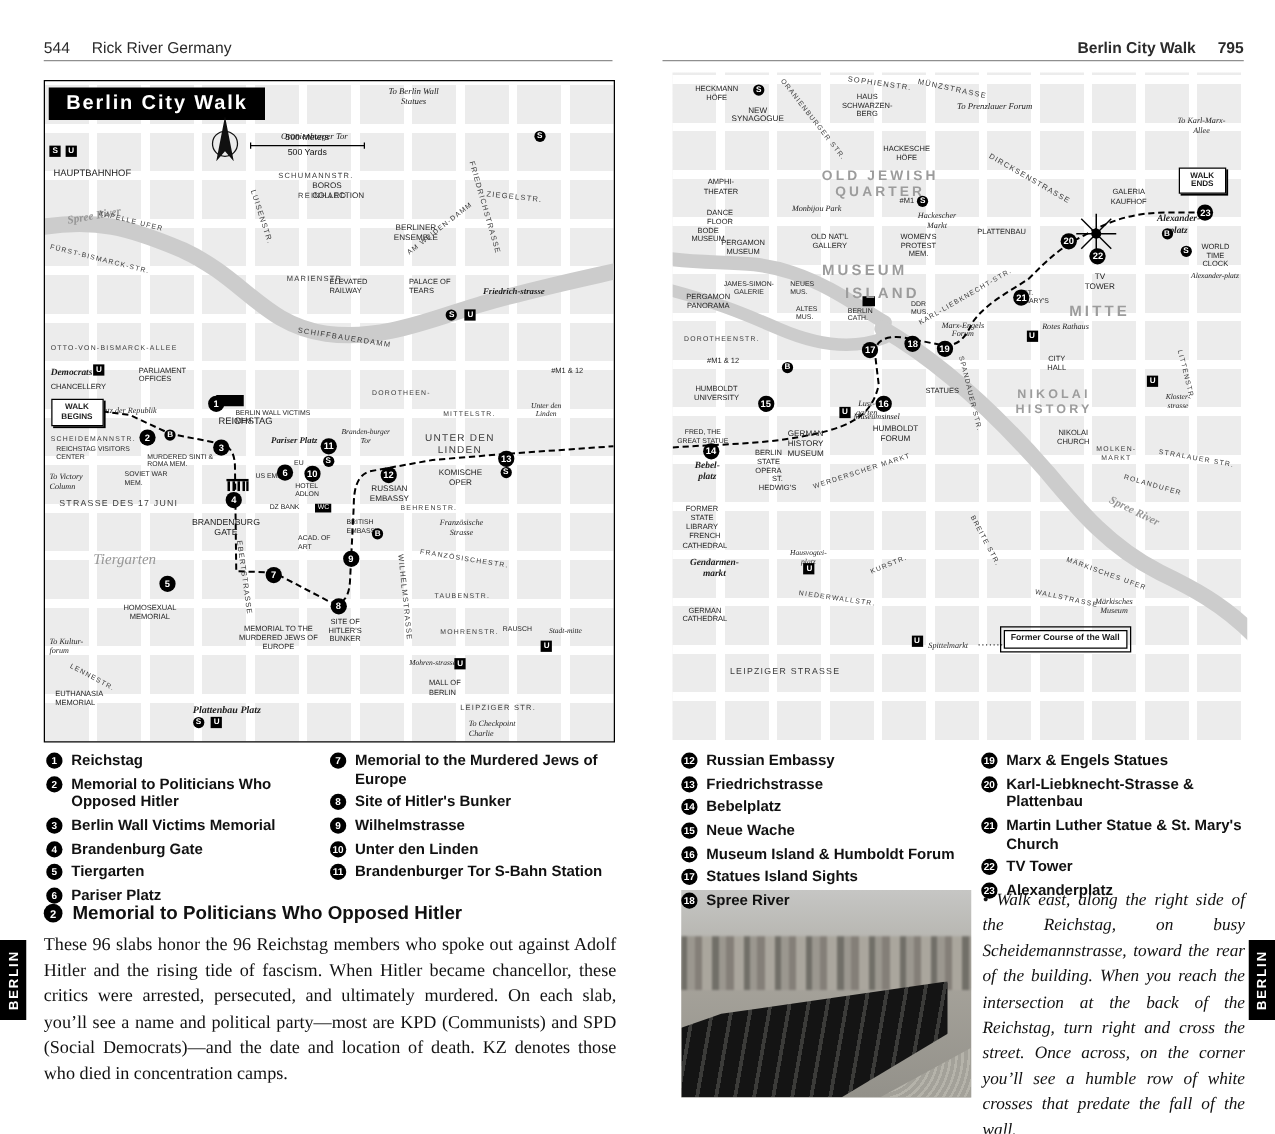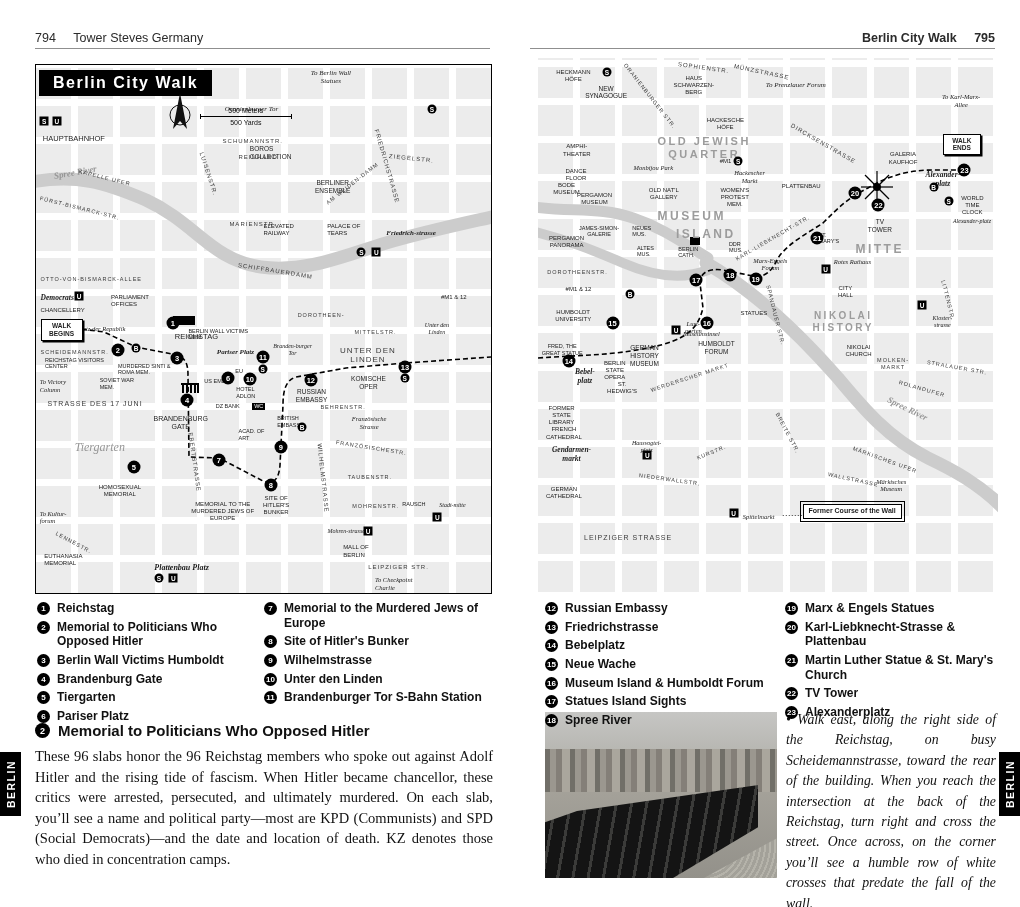--- a/index.html
+++ b/index.html
@@ -99,22 +99,22 @@
   .edge-tab{position:absolute;top:752px;width:21px;height:64px;background:#000;color:#fff;
             display:flex;align-items:center;justify-content:center;z-index:70;}
   .edge-tab span{writing-mode:vertical-rl;transform:rotate(180deg);font-size:10.5px;
             font-weight:bold;letter-spacing:1.5px;}
   .tab-left{left:0;} .tab-right{left:999px;}
 </style>
 </head>
 <body>
 
 <div class="hdr hdr-left">
-  <span class="pg">794</span>
-  <span class="ttl">Tower Steves Germany</span>
+  <span class="pg">544</span>
+  <span class="ttl">Rick River Germany</span>
 </div>
 <div class="rule rule-left"></div>
 
 <div class="map map-left">
 
   <svg class="layer" viewBox="0 0 455 528" preserveAspectRatio="none">
     <path d="M -10,118 C 40,108 70,118 110,135 C 160,158 175,195 225,202 C 270,208 310,190 350,178 C 395,165 430,158 465,150" fill="none" stroke="#cccccc" stroke-width="13" stroke-linecap="round"></path>
   </svg>
 
   <svg class="layer" viewBox="0 0 455 528" preserveAspectRatio="none">
@@ -285,21 +285,21 @@
         <span class="leg-label">Reichstag</span>
       </div>
 
       <div class="leg-item">
         <span class="leg-num">2</span>
         <span class="leg-label">Memorial to Politicians Who Opposed Hitler</span>
       </div>
 
       <div class="leg-item">
         <span class="leg-num">3</span>
-        <span class="leg-label">Berlin Wall Victims Humboldt</span>
+        <span class="leg-label">Berlin Wall Victims Memorial</span>
       </div>
 
       <div class="leg-item">
         <span class="leg-num">4</span>
         <span class="leg-label">Brandenburg Gate</span>
       </div>
 
       <div class="leg-item">
         <span class="leg-num">5</span>
         <span class="leg-label">Tiergarten</span>
@@ -423,21 +423,21 @@
       <span class="lbl ctr" style="left: 2%; top: 47%; font-size: 6px; width: 52px; white-space: normal;">HUMBOLDT UNIVERSITY</span>
       <span class="lbl i ctr" style="left: 30.5%; top: 49%; font-size: 6.5px; width: 30px; white-space: normal;">Lust-garten</span>
       <span class="lbl b" style="left: 44%; top: 47.2%; font-size: 6px;">STATUES</span>
       <span class="lbl ctr" style="left: 64%; top: 42.5%; font-size: 6px; width: 26px; white-space: normal;">CITY HALL</span>
       <span class="lbl big ctr" style="left: 57%; top: 47.2%; font-size: 10px; width: 86px; white-space: normal;">NIKOLAI HISTORY</span>
       <span class="lbl i ctr" style="left: 84%; top: 48.2%; font-size: 6px; width: 36px; white-space: normal;">Kloster-strasse</span>
       <span class="lbl ctr" style="left: 0.7%; top: 53.4%; font-size: 5.5px; width: 42px; white-space: normal;">FRED, THE GREAT STATUE</span>
       <span class="lbl i" style="left: 31.5%; top: 51%; font-size: 6.5px;">Museumsinsel</span>
       <span class="lbl b ctr" style="left: 34%; top: 52.8%; font-size: 6.5px; width: 44px; white-space: normal;">HUMBOLDT FORUM</span>
       <span class="lbl b ctr" style="left: 17.5%; top: 53.6%; font-size: 6.5px; width: 52px; white-space: normal;">GERMAN HISTORY MUSEUM</span>
-      <span class="lbl bi ctr" style="left: 2.8%; top: 58%; font-size: 7.5px; width: 30px; white-space: normal; margin-left: 19px;">Bebel-platz</span>
+      <span class="lbl bi ctr" style="left: 2.8%; top: 58%; font-size: 7.5px; width: 30px; white-space: normal;">Bebel-platz</span>
       <span class="lbl ctr" style="left: 13%; top: 56.6%; font-size: 6px; width: 34px; white-space: normal;">BERLIN STATE OPERA</span>
       <span class="lbl ctr" style="left: 15%; top: 60.4%; font-size: 6px; width: 30px; white-space: normal;">ST. HEDWIG'S</span>
       <span class="lbl ctr" style="left: 66%; top: 53.6%; font-size: 6px; width: 34px; white-space: normal;">NIKOLAI CHURCH</span>
       <span class="lbl sp ctr" style="left: 73.5%; top: 56%; font-size: 5.5px; width: 34px; white-space: normal;">MOLKEN-MARKT</span>
       <span class="lbl sp" style="left: 84.5%; top: 56.4%; transform: rotate(10deg); font-size: 5.5px;">STRALAUER STR.</span>
       <span class="lbl sp" style="left: 78.5%; top: 60.2%; transform: rotate(16deg); font-size: 5.5px;">ROLANDUFER</span>
       <span class="lbl bi g" style="left: 76%; top: 63%; transform: rotate(26deg); font-size: 9px;">Spree River</span>
       <span class="lbl ctr" style="left: 1%; top: 65%; font-size: 6px; width: 38px; white-space: normal;">FORMER STATE LIBRARY</span>
       <span class="lbl sp" style="left: 24.5%; top: 61.6%; transform: rotate(-18deg); font-size: 5.5px;">WERDERSCHER MARKT</span>
       <span class="lbl ctr" style="left: 1.5%; top: 69%; font-size: 6px; width: 38px; white-space: normal;">FRENCH CATHEDRAL</span>

